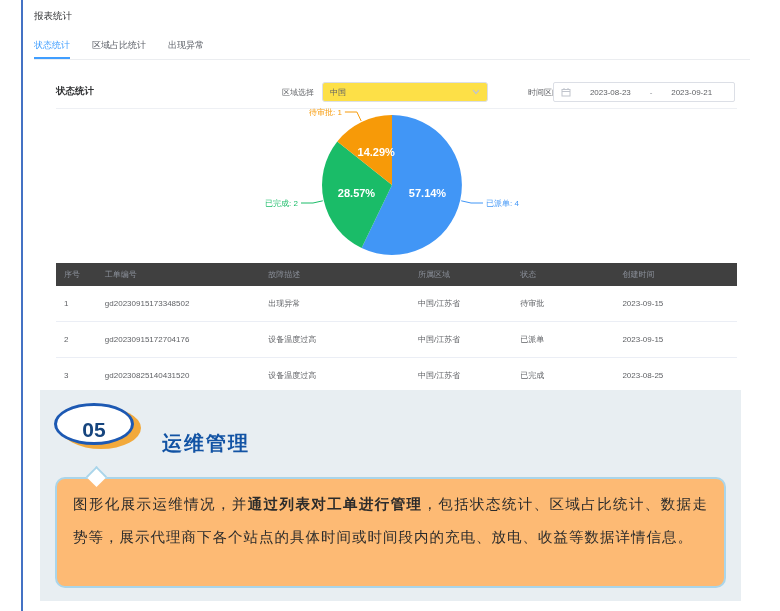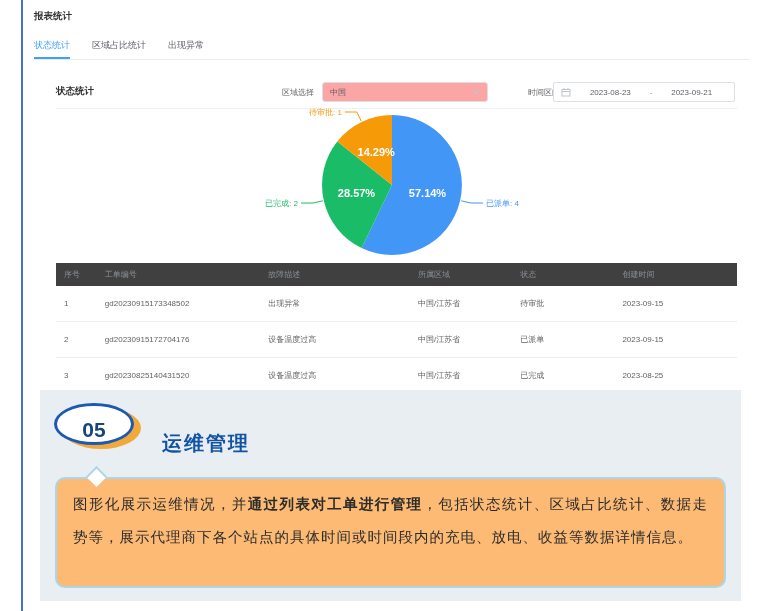--- a/index.html
+++ b/index.html
@@ -4,33 +4,33 @@
 <style>
   * { margin:0; padding:0; box-sizing:border-box; }
   html,body { width:780px; height:611px; background:#fff;
     font-family:"Liberation Sans","DejaVu Sans",sans-serif; color:#303133; }
   body { position:relative; overflow:hidden; }
 
   .left-rule { position:absolute; left:21px; top:0; width:2px; height:611px; background:#4472c4; }
 
   .content { position:absolute; left:34px; top:0; width:716px; }
 
-  .app-title { padding-top:10px; font-size:9.5px; font-weight:bold; color:#303133; }
+  .app-title { padding-top:10px; font-size:9.5px; font-weight:normal; color:#303133; }
 
   .tabs { display:flex; gap:22px; margin-top:16px; border-bottom:1px solid #ebedf0; }
   .tab { font-size:9px; color:#5a5e66; padding-bottom:5px; cursor:pointer; border-bottom:2px solid transparent; }
   .tab.active { color:#409eff; border-bottom-color:#409eff; }
 
   .filter-row { position:relative; margin-top:22px; height:22px; }
   .section-title { position:absolute; left:22px; top:3px; font-size:9.5px; font-weight:bold; color:#303133; }
   .flabel { position:absolute; top:5px; font-size:8px; color:#606266; }
   .flabel.region { left:248px;text-align:right; }
   .flabel.time { left:494px; }
   .select-box { position:absolute; left:288px; top:0; width:166px; height:20px;
-    border:1px solid #dcdfe6; border-radius:3px; background:#fca5a5;
+    border:1px solid #dcdfe6; border-radius:3px; background:#fde047;
     display:flex; align-items:center; justify-content:space-between; padding:0 7px; cursor:pointer; }
   .select-box .val { font-size:8px; color:#606266; }
   .date-box { position:absolute; left:519px; top:0; width:182px; height:20px;
     border:1px solid #dcdfe6; border-radius:2px; background:#fff;
     display:flex; align-items:center; padding:0 7px; gap:4px; cursor:pointer; }
   .date-box .d { font-size:8px; color:#606266; flex:1; text-align:center; }
   .date-box .sep { font-size:8px; color:#909399; }
 
   .divider { margin:4px 13px 0 22px; border-bottom:1px solid #eef0f4; }
 

